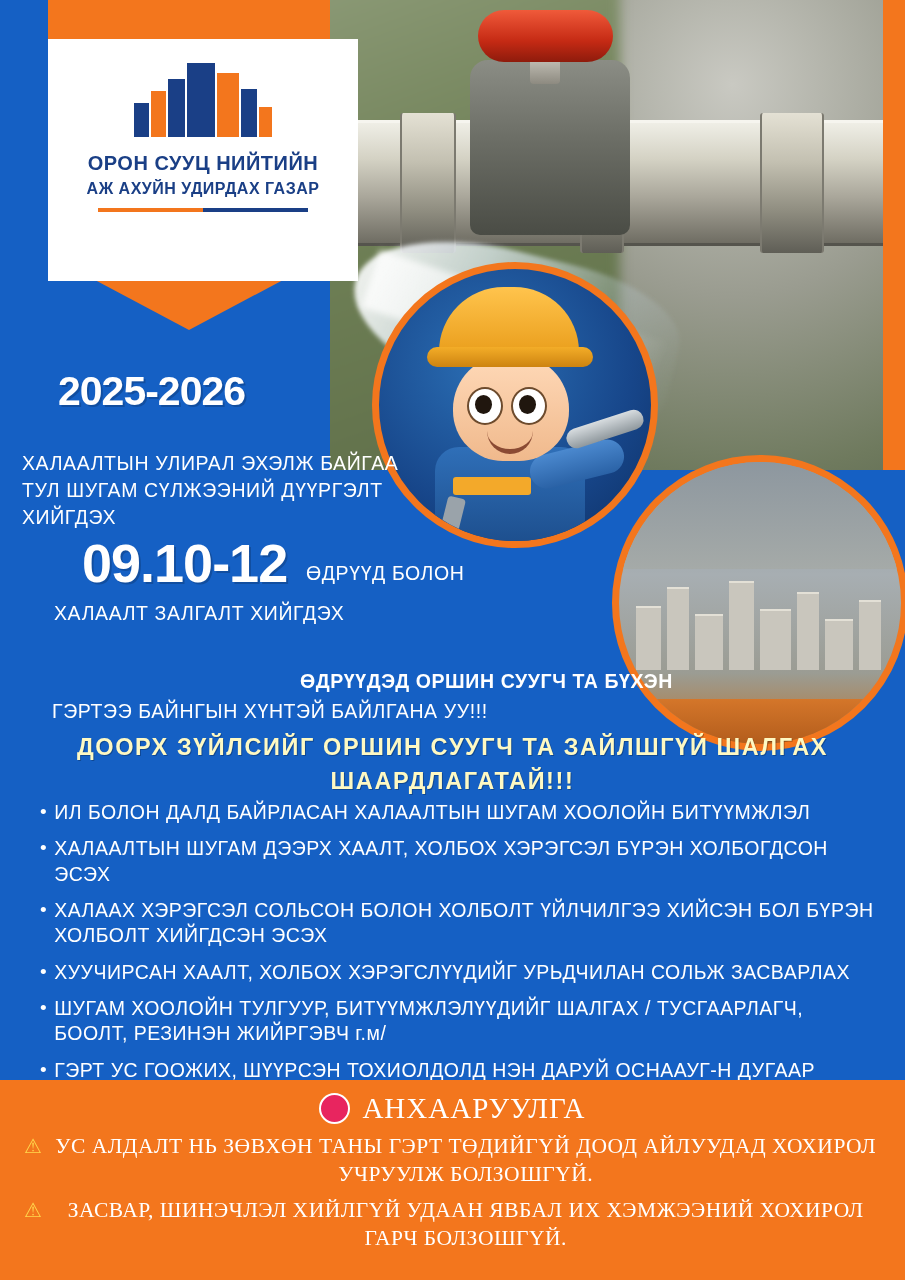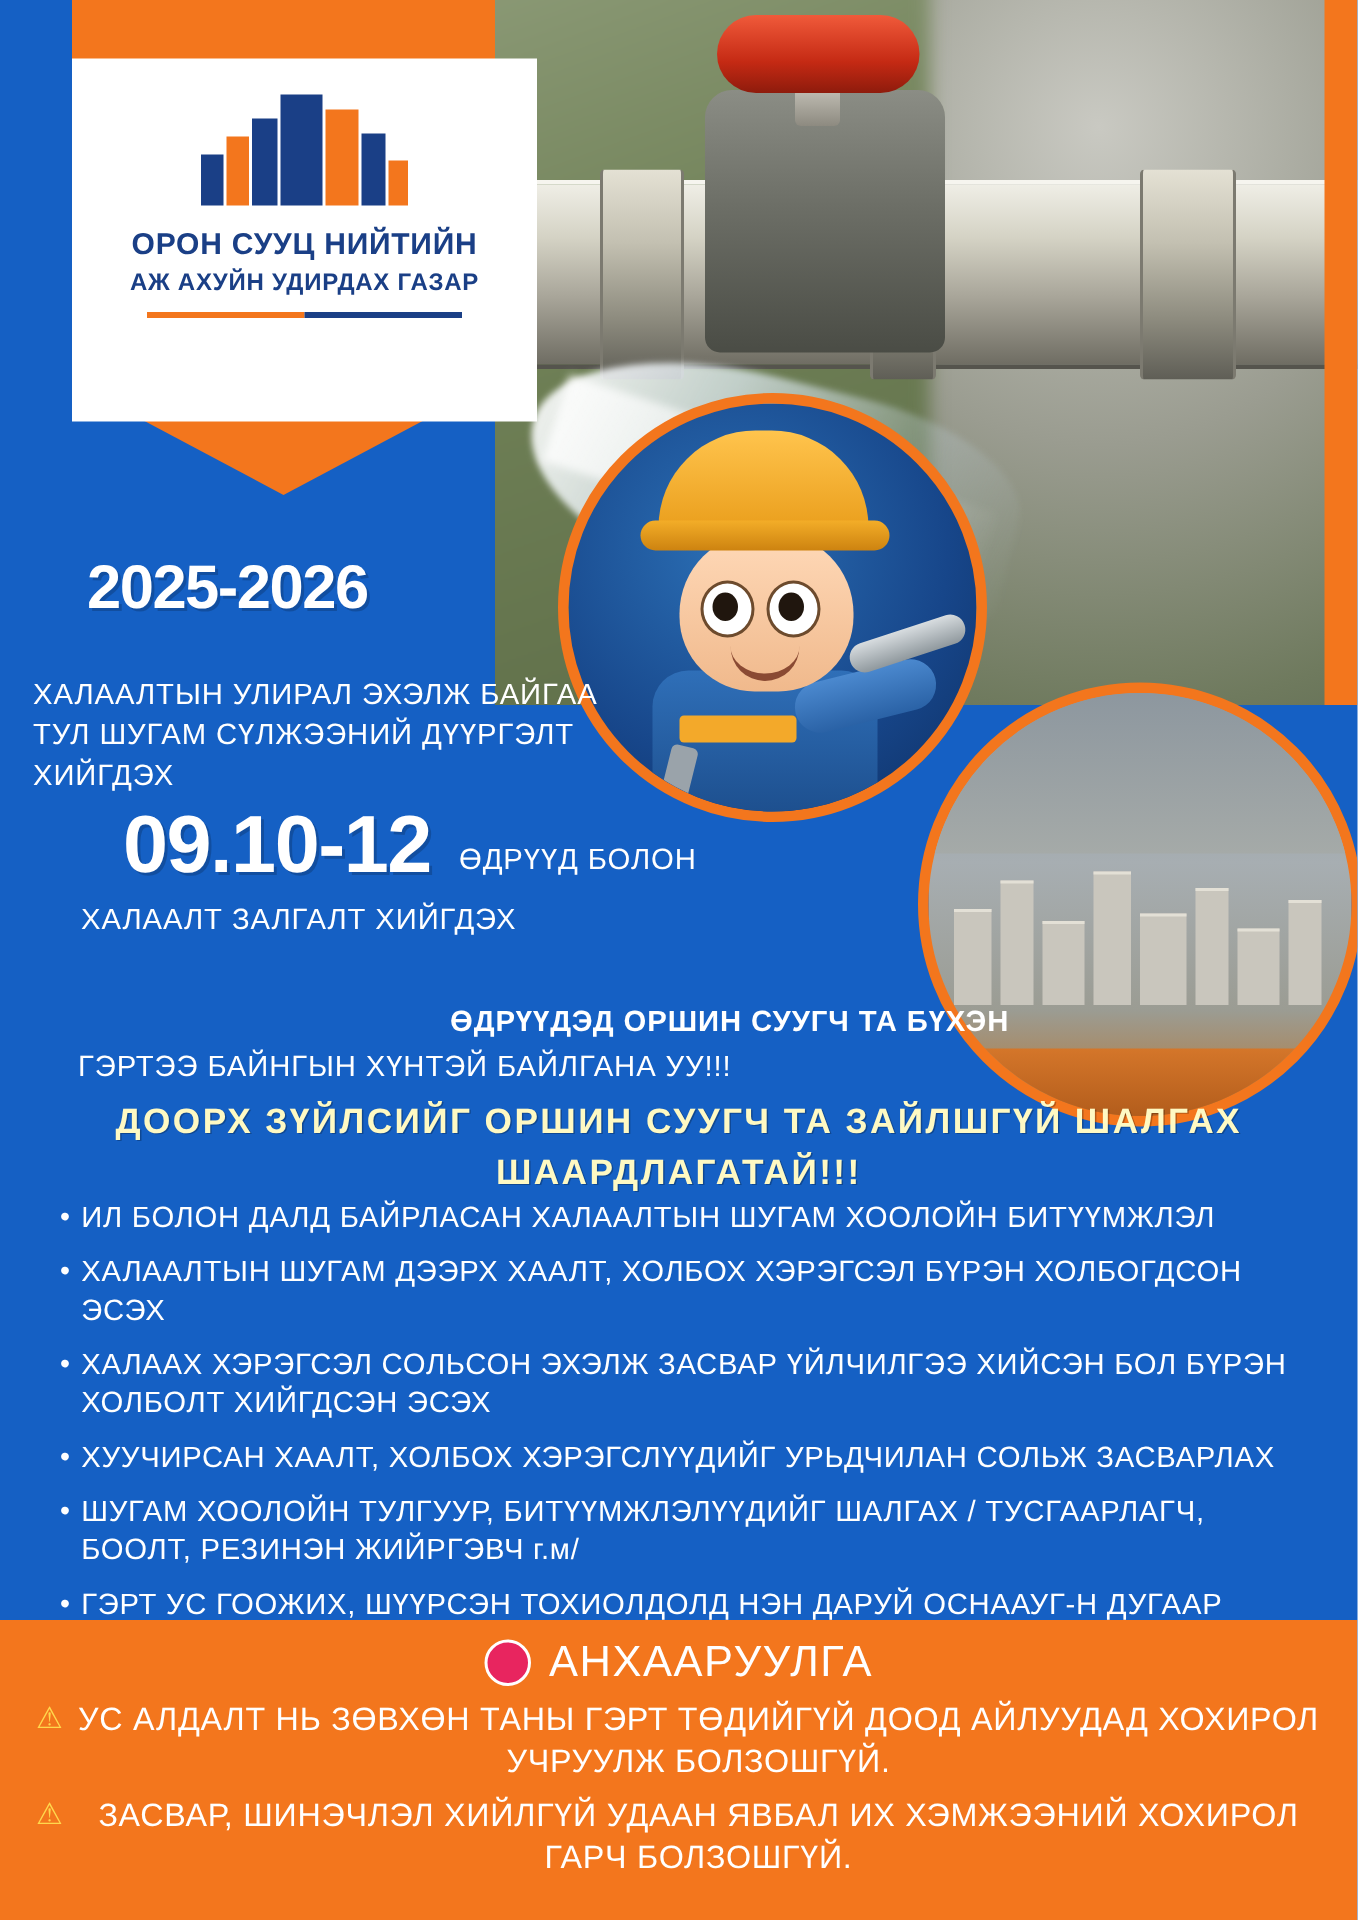--- a/index.html
+++ b/index.html
@@ -356,20 +356,21 @@
     text-shadow: 1px 1px 0 rgba(0,0,0,0.2);
   }
 
   
   .warning {
     position: absolute;
     left: 0; top: 1080px;
     width: 905px; height: 200px;
     background: #f3761d;
     color: #ffffff;
+    font-family: Liberation Serif, serif;
   }
   .warning-title {
     display: flex;
     align-items: center;
     justify-content: center;
     gap: 12px;
     padding-top: 12px;
     font-size: 29px;
     letter-spacing: 1px;
   }
@@ -487,21 +488,21 @@
     <div class="bullet">
       <span class="dot">•</span>
       <span class="txt">ИЛ БОЛОН ДАЛД БАЙРЛАСАН ХАЛААЛТЫН ШУГАМ ХООЛОЙН БИТҮҮМЖЛЭЛ</span>
     </div>
     <div class="bullet">
       <span class="dot">•</span>
       <span class="txt">ХАЛААЛТЫН ШУГАМ ДЭЭРХ ХААЛТ, ХОЛБОХ ХЭРЭГСЭЛ БҮРЭН ХОЛБОГДСОН ЭСЭХ</span>
     </div>
     <div class="bullet">
       <span class="dot">•</span>
-      <span class="txt">ХАЛААХ ХЭРЭГСЭЛ СОЛЬСОН ЭХЭЛЖ ЗАСВАР ҮЙЛЧИЛГЭЭ ХИЙСЭН БОЛ БҮРЭН ХОЛБОЛТ ХИЙГДСЭН ЭСЭХ</span>
+      <span class="txt">ХАЛААХ ХЭРЭГСЭЛ СОЛЬСОН БОЛОН ХОЛБОЛТ ҮЙЛЧИЛГЭЭ ХИЙСЭН БОЛ БҮРЭН ХОЛБОЛТ ХИЙГДСЭН ЭСЭХ</span>
     </div>
     <div class="bullet">
       <span class="dot">•</span>
       <span class="txt">ХУУЧИРСАН ХААЛТ, ХОЛБОХ ХЭРЭГСЛҮҮДИЙГ УРЬДЧИЛАН СОЛЬЖ ЗАСВАРЛАХ</span>
     </div>
     <div class="bullet">
       <span class="dot">•</span>
       <span class="txt">ШУГАМ ХООЛОЙН ТУЛГУУР, БИТҮҮМЖЛЭЛҮҮДИЙГ ШАЛГАХ / ТУСГААРЛАГЧ, БООЛТ, РЕЗИНЭН ЖИЙРГЭВЧ г.м/</span>
     </div>
     <div class="bullet">

